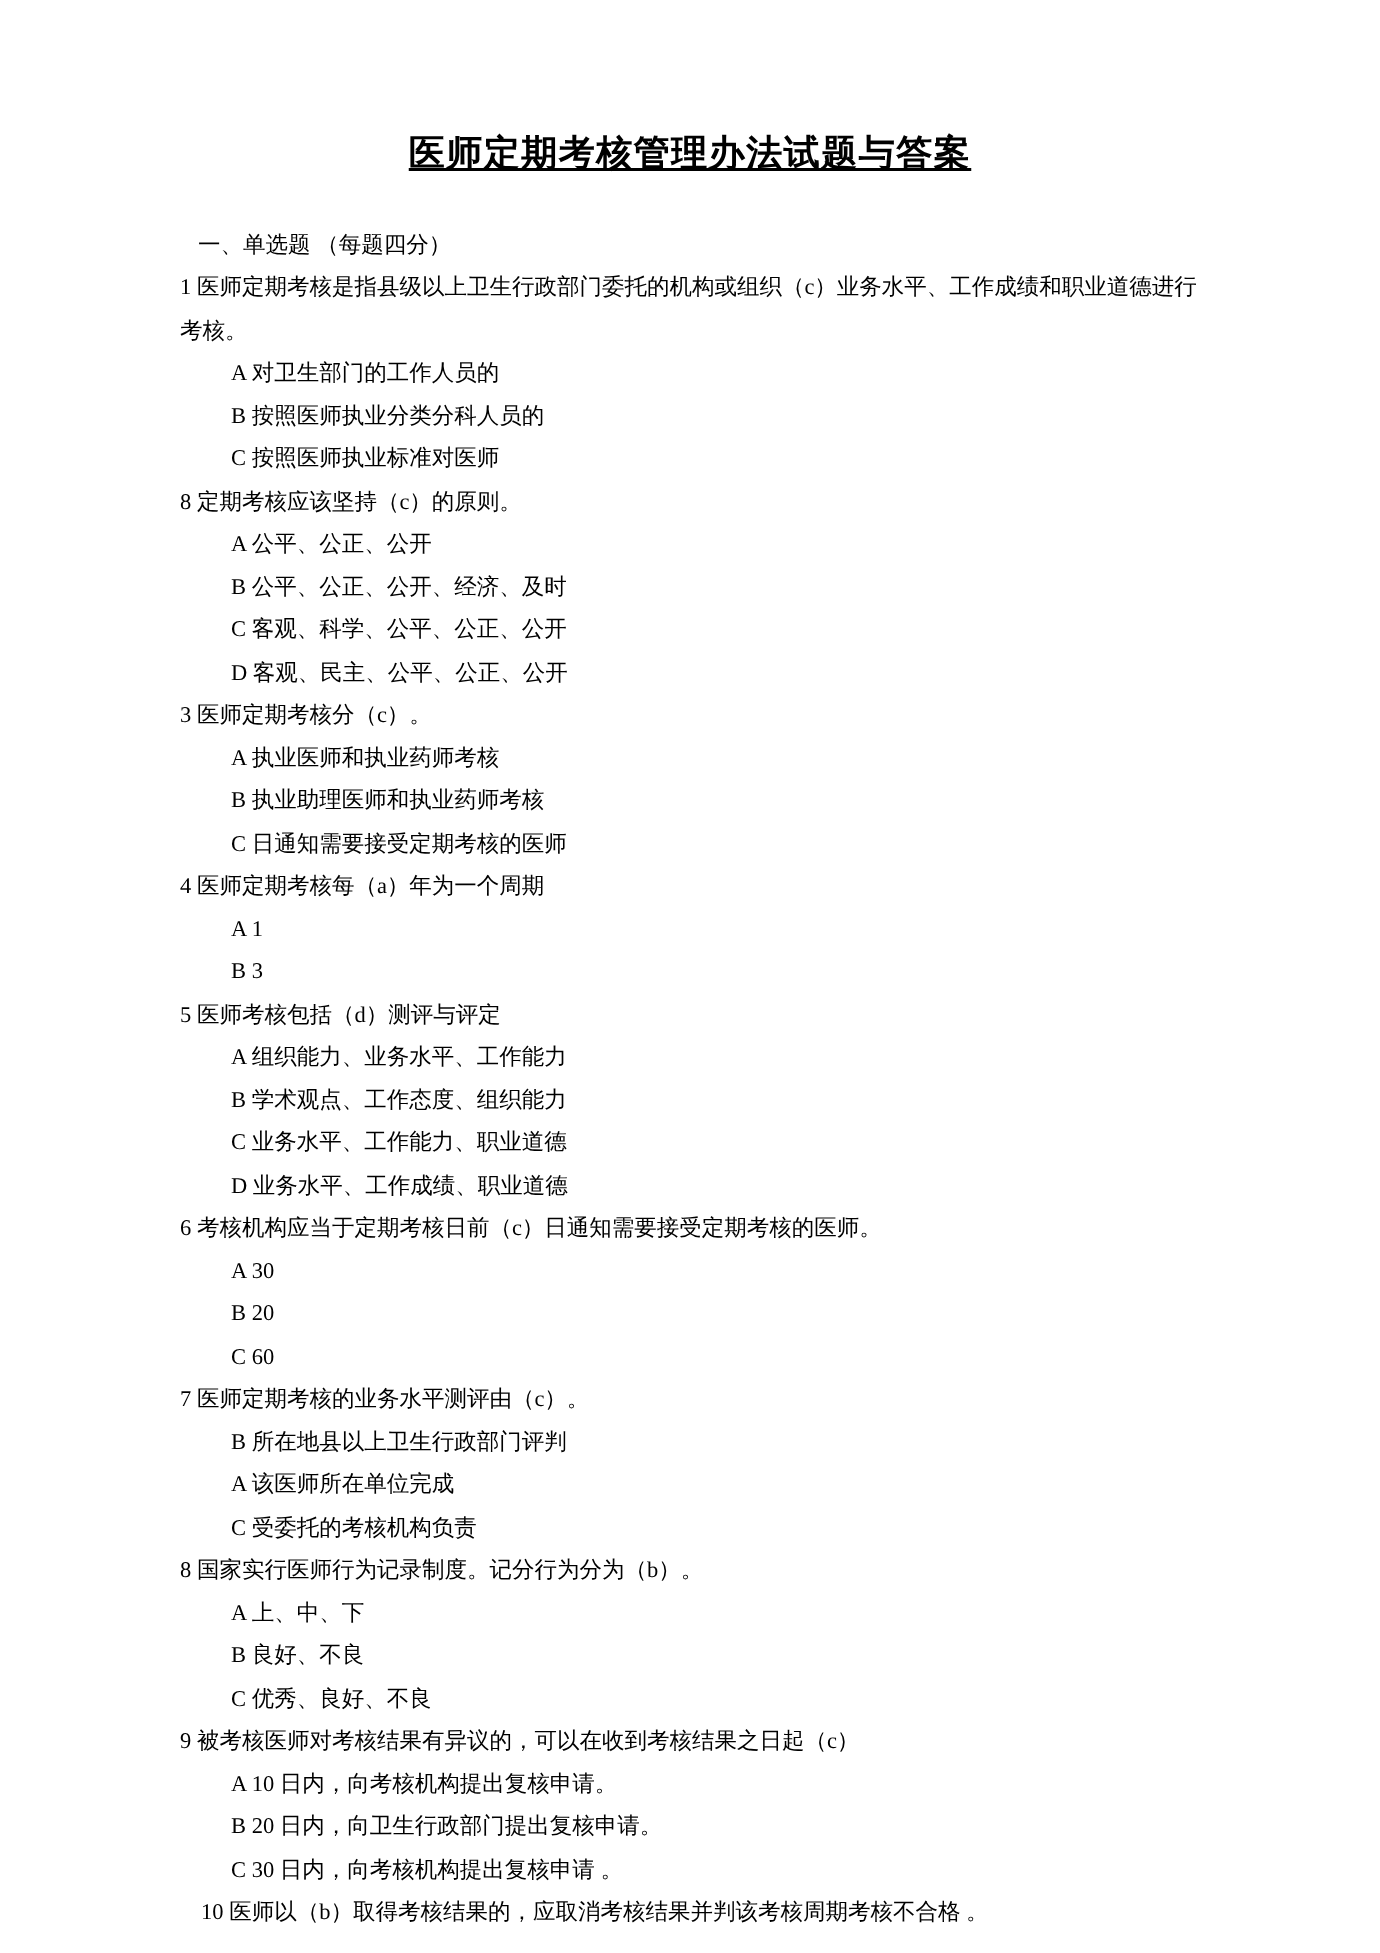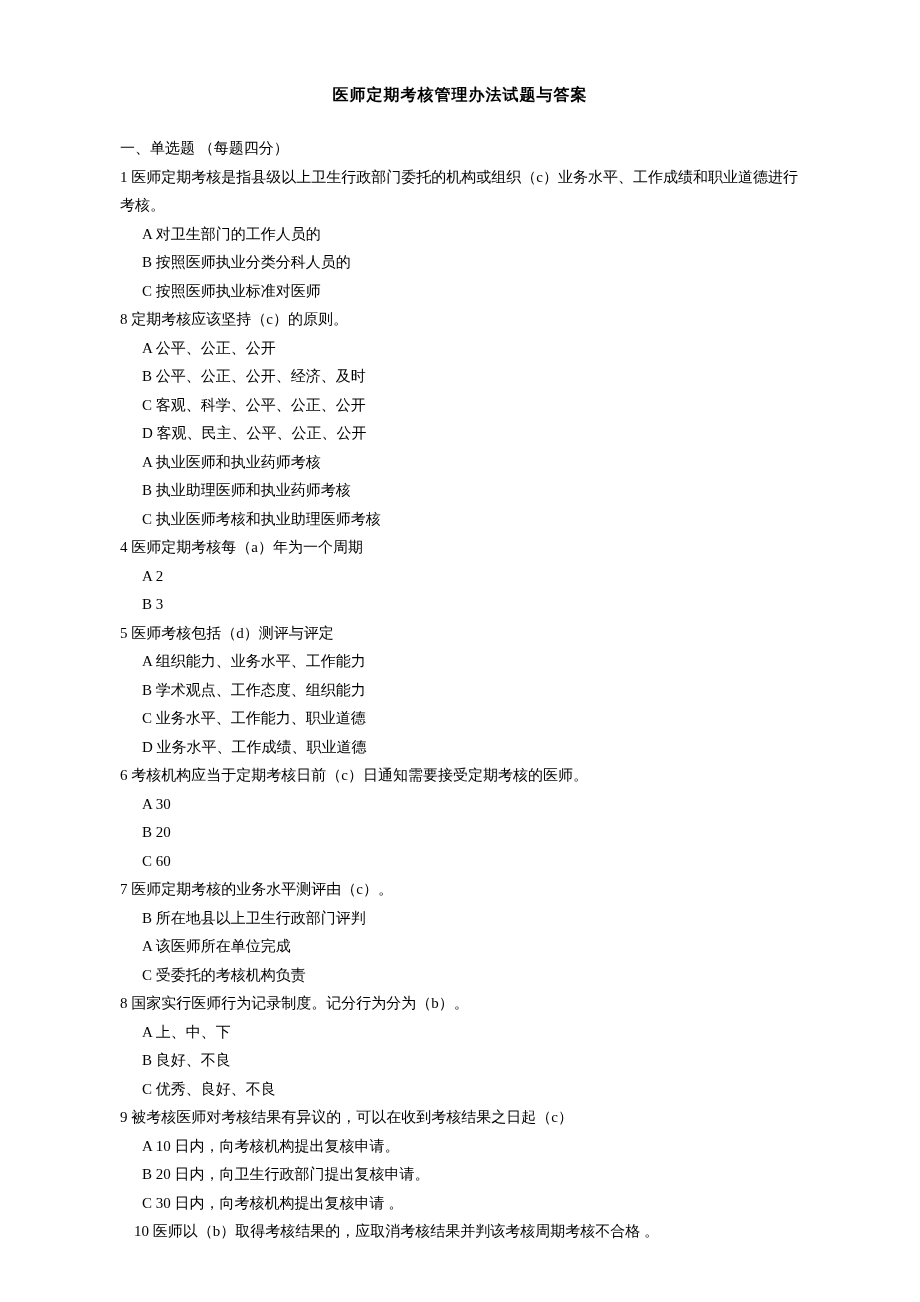--- a/index.html
+++ b/index.html
@@ -12,32 +12,33 @@
   }
   .page {
     padding: 80px 120px 60px 120px;
     font-size: 15px;
     line-height: 1.9;
   }
   .title {
     text-align: center;
     font-family: "SimHei", "黑体", sans-serif;
     font-weight: bold;
-    font-size: 16px;
+    font-size: 24px;
     margin-bottom: 24px;
     letter-spacing: 1px;
+    text-decoration: underline;
   }
   .section-head {
-    margin-left: 0;
+    margin-left: 12px;
   }
   .q {
     margin-left: 0;
   }
   .opt {
-    margin-left: 22px;
+    margin-left: 34px;
   }
   .q10, .sec2 {
     margin-left: 14px;
   }
 </style>
 </head>
 <body>
 
 <div class="page">
   <div class="title">医师定期考核管理办法试题与答案</div>
@@ -48,26 +49,27 @@
   <div class="opt">A 对卫生部门的工作人员的</div>
   <div class="opt">B 按照医师执业分类分科人员的</div>
   <div class="opt">C 按照医师执业标准对医师</div>
 
   <div class="q">8 定期考核应该坚持（c）的原则。</div>
   <div class="opt">A 公平、公正、公开</div>
   <div class="opt">B 公平、公正、公开、经济、及时</div>
   <div class="opt">C 客观、科学、公平、公正、公开</div>
   <div class="opt">D 客观、民主、公平、公正、公开</div>
 
+  <div class="q">3 医师定期考核分（c）。</div>
   <div class="opt">A 执业医师和执业药师考核</div>
   <div class="opt">B 执业助理医师和执业药师考核</div>
-  <div class="opt">C 执业医师考核和执业助理医师考核</div>
+  <div class="opt">C 日通知需要接受定期考核的医师</div>
 
   <div class="q">4 医师定期考核每（a）年为一个周期</div>
-  <div class="opt">A 2</div>
+  <div class="opt">A 1</div>
   <div class="opt">B 3</div>
 
   <div class="q">5 医师考核包括（d）测评与评定</div>
   <div class="opt">A 组织能力、业务水平、工作能力</div>
   <div class="opt">B 学术观点、工作态度、组织能力</div>
   <div class="opt">C  业务水平、工作能力、职业道德</div>
   <div class="opt">D  业务水平、工作成绩、职业道德</div>
 
   <div class="q">6 考核机构应当于定期考核日前（c）日通知需要接受定期考核的医师。</div>
   <div class="opt">A 30</div>

